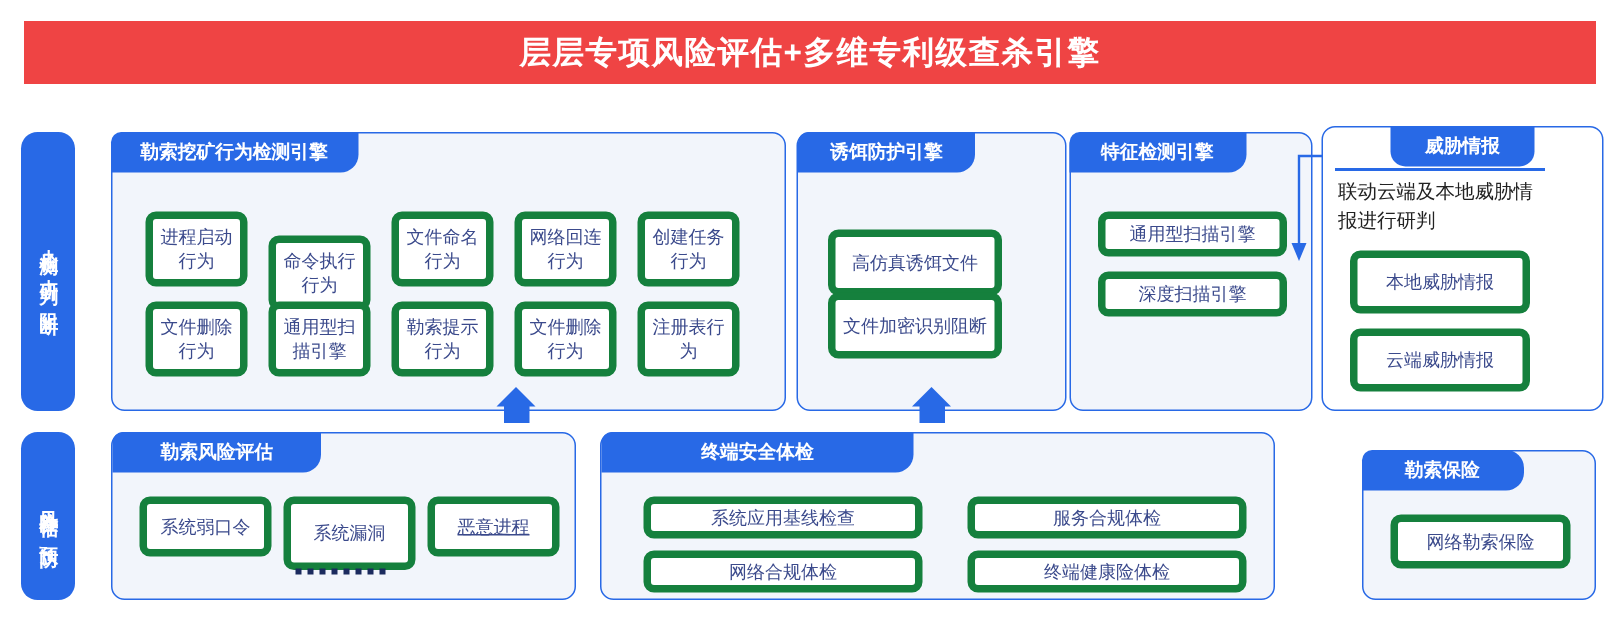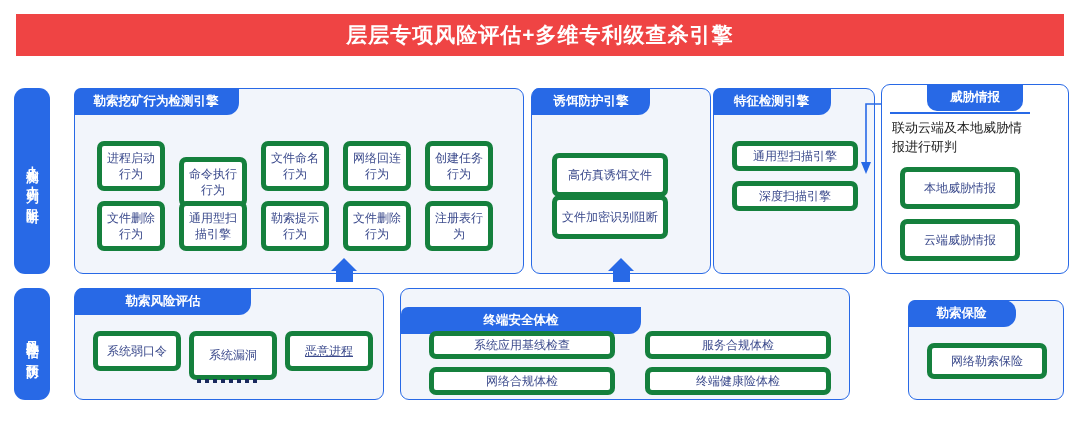--- a/index.html
+++ b/index.html
@@ -255,21 +255,21 @@
 <div style="position:absolute; left:331px; top:258px; width:26px; height:24px;">
   <div class="up-arrow" style="left:0; top:0;"></div>
   <div class="up-arrow-stem" style="left:4.5px; top:12px; height:12px;"></div>
 </div>
 <div style="position:absolute; left:608px; top:258px; width:26px; height:24px;">
   <div class="up-arrow" style="left:0; top:0;"></div>
   <div class="up-arrow-stem" style="left:4.5px; top:12px; height:12px;"></div>
 </div>
 
 <div class="panel" style="left:74px; top:288px; width:310px; height:112px;">
-  <div class="panel-header centered" style="width:176px; left:0; transform:none; border-radius:7px 0 12px 0;">
+  <div class="panel-header centered" style="width:139px; left:0; transform:none; border-radius:7px 0 12px 0;">
     <span>勒索风险评估</span>
   </div>
   <div class="chip" style="left:18px; top:42px; width:88px; height:40px;">
       <span>系统弱口令</span>
     </div>
   <div class="chip" style="left:114px; top:42px; width:88px; height:49px;">
       <span>系统漏洞</span>
     </div>
   <div class="chip" style="left:210px; top:42px; width:88px; height:40px;text-decoration:underline;">
       <span>恶意进程</span>
@@ -280,21 +280,21 @@
       <i></i>
       <i></i>
       <i></i>
       <i></i>
       <i></i>
       <i></i>
   </div>
 </div>
 
 <div class="panel" style="left:400px; top:288px; width:450px; height:112px;">
-  <div class="panel-header centered" style="width:240px; left:0; transform:none; border-radius:7px 0 12px 0;margin-top:19px;">
+  <div class="panel-header centered" style="width:208px; left:0; transform:none; border-radius:7px 0 12px 0;">
     <span>终端安全体检</span>
   </div>
   <div class="chip" style="left:28px; top:42px; width:186px; height:28px;">
       <span>系统应用基线检查</span>
     </div>
   <div class="chip" style="left:244px; top:42px; width:186px; height:28px;">
       <span>服务合规体检</span>
     </div>
   <div class="chip" style="left:28px; top:78px; width:186px; height:28px;">
       <span>网络合规体检</span>

